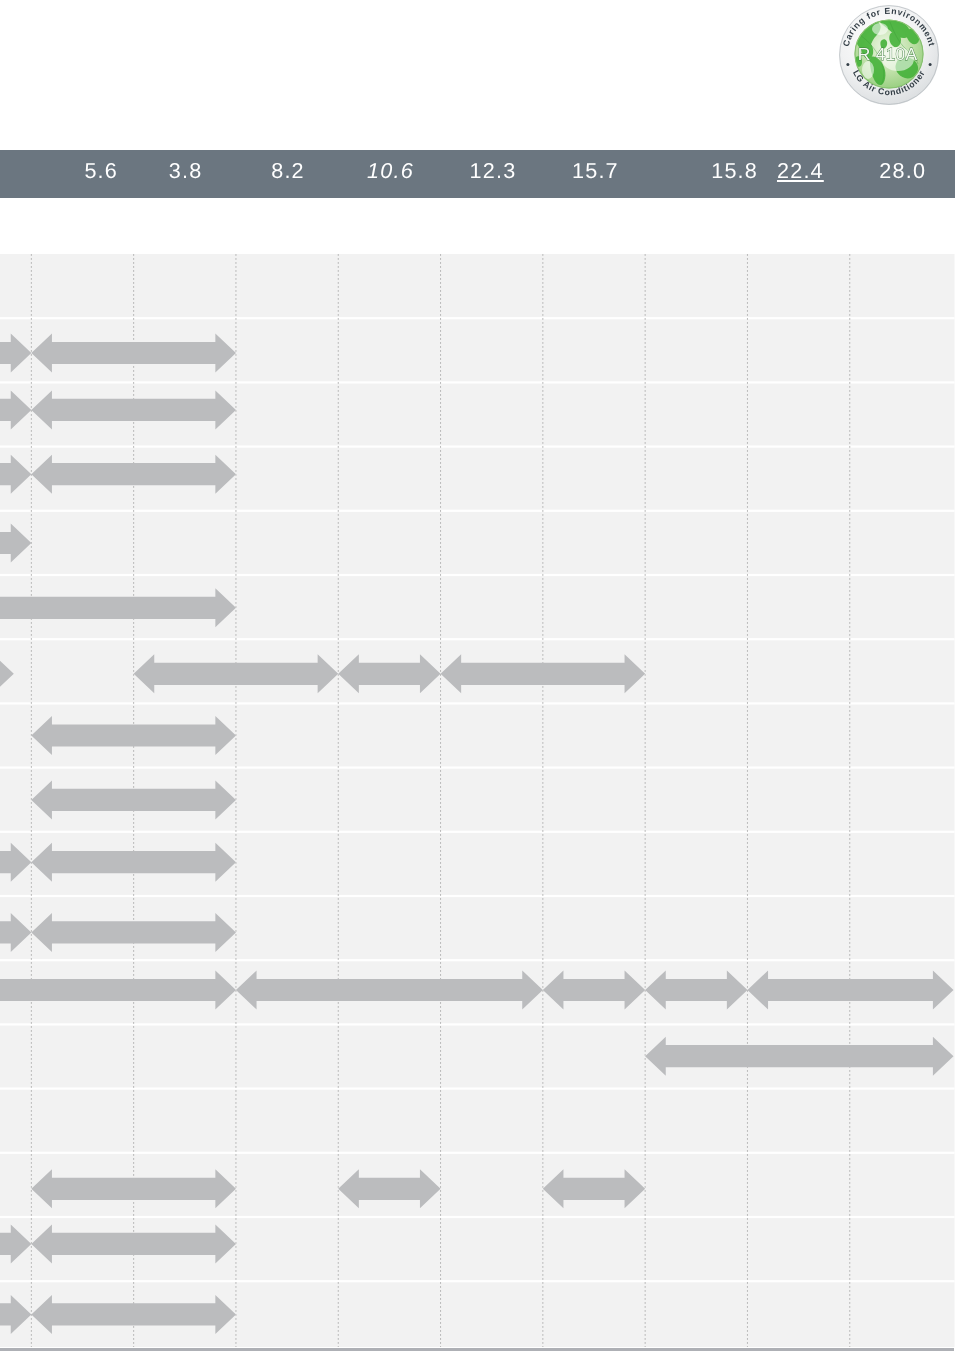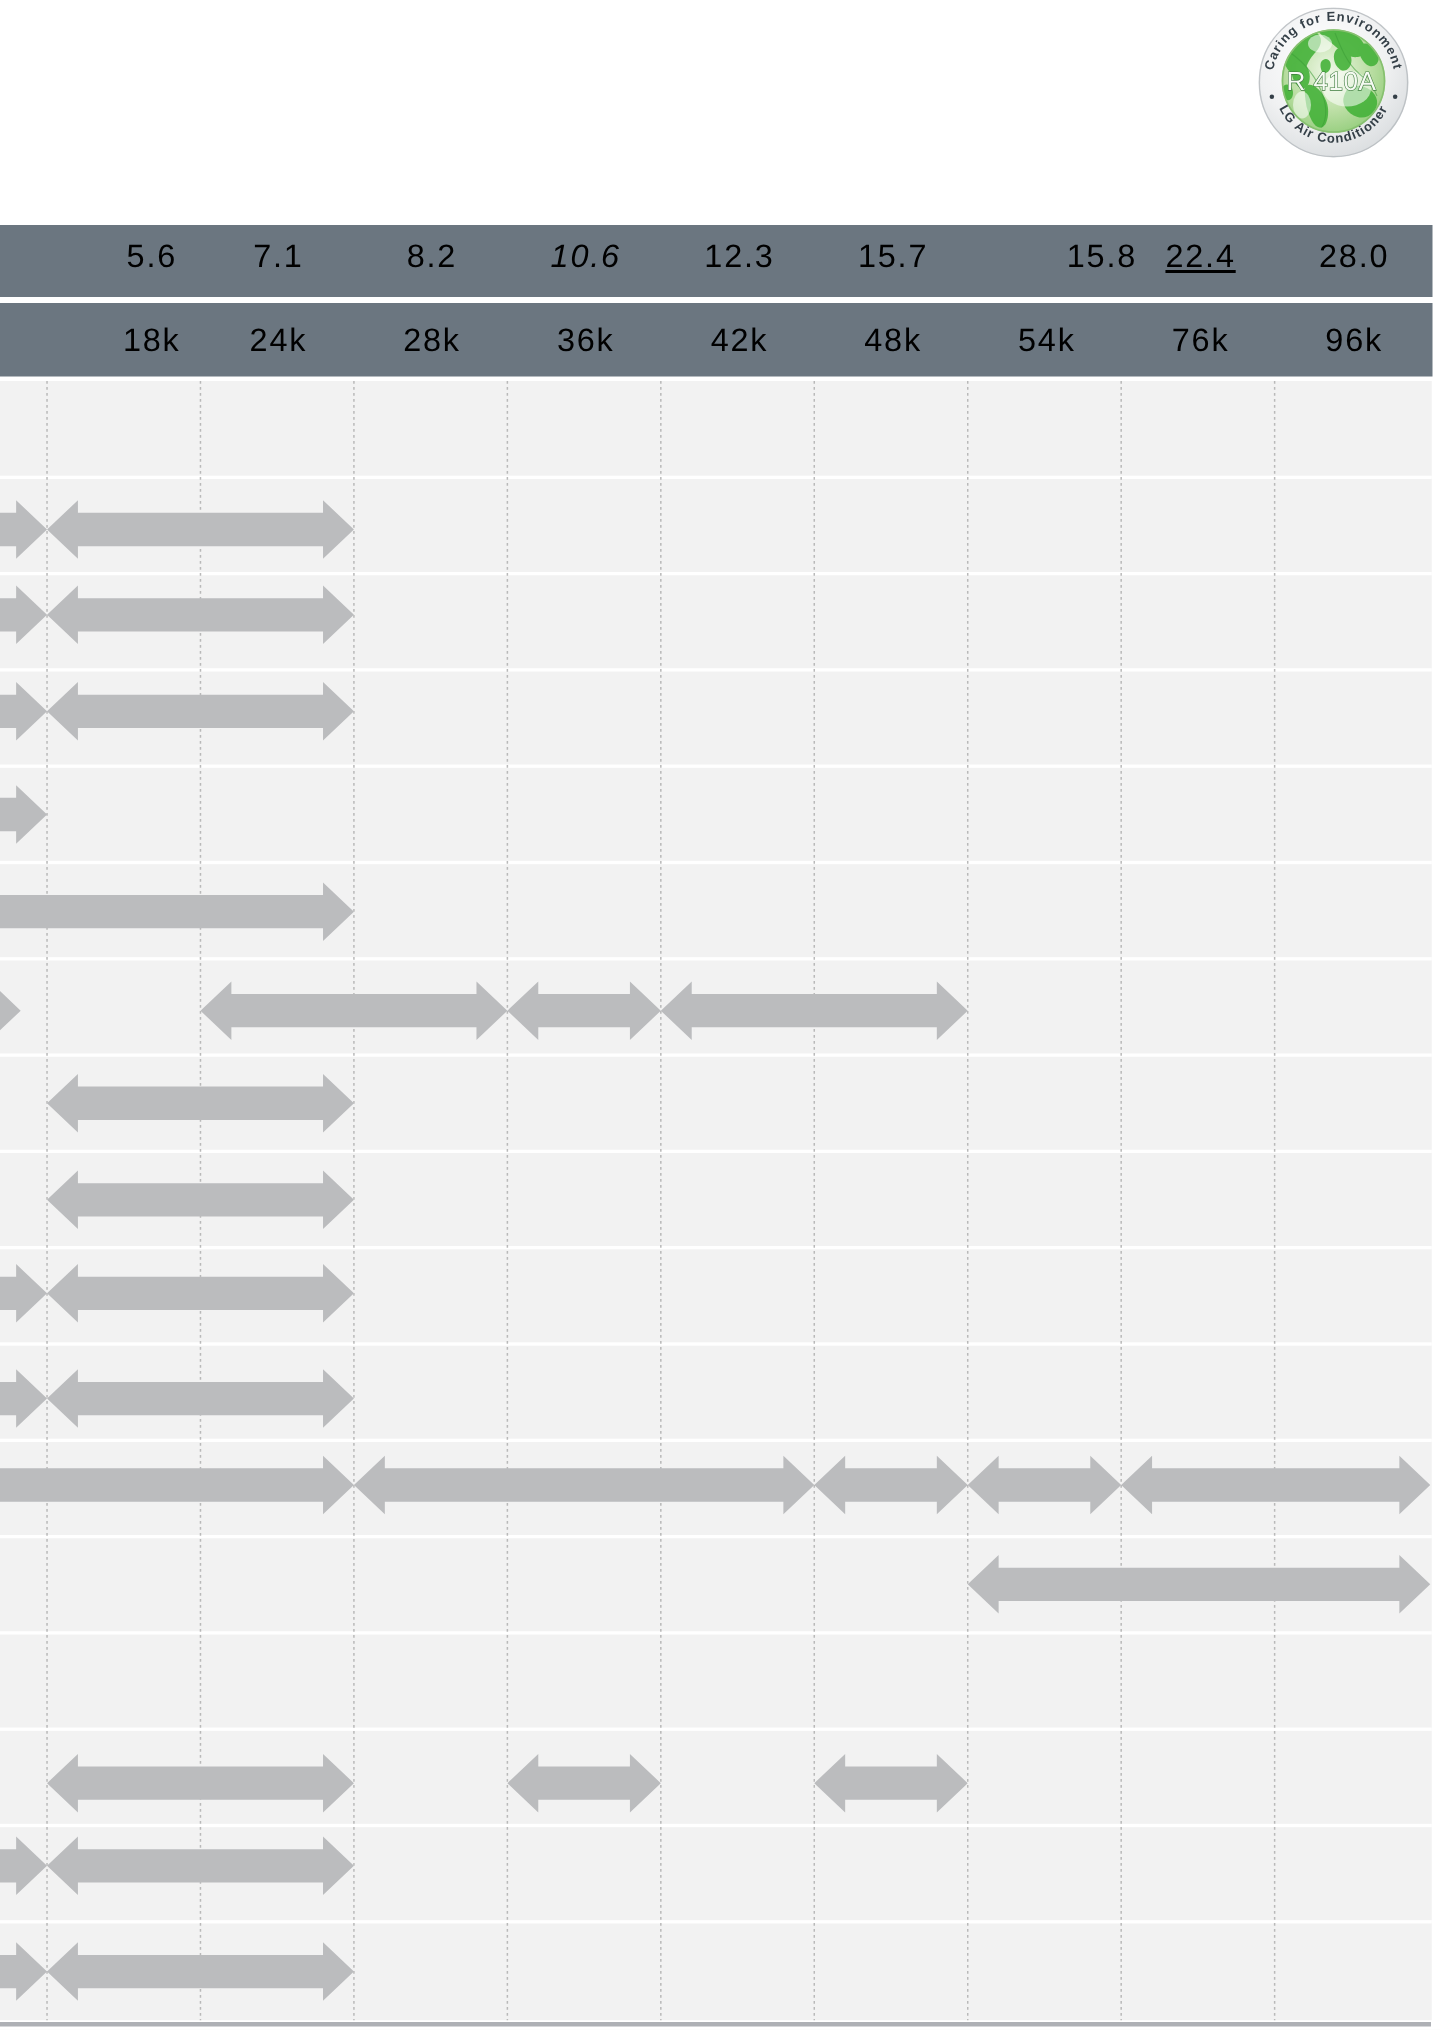--- a/index.html
+++ b/index.html
@@ -13,21 +13,21 @@
   #logo{position:absolute;left:838px;top:2px;width:102px;height:110px;}
   #logo svg{display:block;width:102px;height:106px;filter:blur(0.35px);}
 
   
   #headtable{position:absolute;left:0;top:150.3px;width:955px;}
   .hrow{position:relative;width:955px;background:#6b7680;}
   #hrow1{height:47.6px;}
   #hrow2{height:48.6px;margin-top:4.2px;}
   .hcell{position:absolute;top:0;height:100%;
          display:flex;align-items:center;justify-content:center;
-         color:#000000;font-size:21.6px;font-weight:400;line-height:1;white-space:nowrap;letter-spacing:1.2px;text-indent:1.2px;
+         color:#ffffff;font-size:21.6px;font-weight:400;line-height:1;white-space:nowrap;letter-spacing:1.2px;text-indent:1.2px;
          -webkit-font-smoothing:antialiased;text-rendering:geometricPrecision;
          transform:translateZ(0);}
 
   
   #chart{position:absolute;left:0;top:253.6px;width:954.5px;height:1093px;}
   #chart svg{display:block;}
   #bottombar{position:absolute;left:0;top:1348.1px;width:954px;height:3.1px;background:#aeb0b5;}
 </style>
 </head>
 <body>
@@ -87,39 +87,28 @@
           <circle cx="9.9" cy="62.5" r="1.5"></circle>
           <circle cx="92.1" cy="62.5" r="1.5"></circle>
         </g>
         <text id="logo-center" x="49.6" y="58.3" text-anchor="middle" font-family="'Liberation Sans',sans-serif" font-size="17.4" font-weight="400" letter-spacing="0.3" fill="#f6faf3" stroke="#3f7d3f" stroke-width="0.85" paint-order="stroke">R 410A</text>
       </svg>
   </div>
 
   <div id="headtable">
     <div class="hrow" id="hrow1">
       <div class="hcell" style="left: 49.6px; width: 102px; margin-top: -3px;">5.6</div>
-      <div class="hcell" style="left: 134px; width: 102px; margin-top: -3px;">7.1</div>
+      <div class="hcell" style="left: 134px; width: 102px; margin-top: -3px;">3.8</div>
       <div class="hcell" style="left: 236.4px; width: 102px; margin-top: -3px;">8.2</div>
       <div class="hcell" style="left: 338.9px; width: 102px; margin-top: -3px; font-style: italic;">10.6</div>
       <div class="hcell" style="left: 441.4px; width: 102px; margin-top: -3px;">12.3</div>
       <div class="hcell" style="left: 543.8px; width: 102px; margin-top: -3px;">15.7</div>
       <div class="hcell" style="left: 683px; width: 102px; margin-top: -3px;">15.8</div>
       <div class="hcell" style="left: 748.8px; width: 102px; margin-top: -3px; text-decoration: underline;">22.4</div>
       <div class="hcell" style="left: 851.2px; width: 102px; margin-top: -3px; text-align: center;">28.0</div>
-    </div>
-    <div class="hrow" id="hrow2">
-      <div class="hcell" style="left: 49.6px; width: 102px;">18k</div>
-      <div class="hcell" style="left: 134px; width: 102px;">24k</div>
-      <div class="hcell" style="left: 236.4px; width: 102px;">28k</div>
-      <div class="hcell" style="left: 338.9px; width: 102px;">36k</div>
-      <div class="hcell" style="left: 441.4px; width: 102px;">42k</div>
-      <div class="hcell" style="left: 543.8px; width: 102px;">48k</div>
-      <div class="hcell" style="left: 646.3px; width: 102px;">54k</div>
-      <div class="hcell" style="left: 748.8px; width: 102px;">76k</div>
-      <div class="hcell" style="left: 851.2px; width: 102px;">96k</div>
     </div>
   </div>
 
   <div id="chart">
       <svg width="954.5" height="1093" viewBox="0 0 954.5 1093">
         <rect x="0" y="0" width="954.5" height="1093" fill="#f2f2f2"></rect>
         <rect x="0" y="63.1" width="954.5" height="2.2" fill="#ffffff"></rect>
         <rect x="0" y="127.30000000000001" width="954.5" height="2.2" fill="#ffffff"></rect>
         <rect x="0" y="191.50000000000003" width="954.5" height="2.2" fill="#ffffff"></rect>
         <rect x="0" y="255.70000000000002" width="954.5" height="2.2" fill="#ffffff"></rect>

